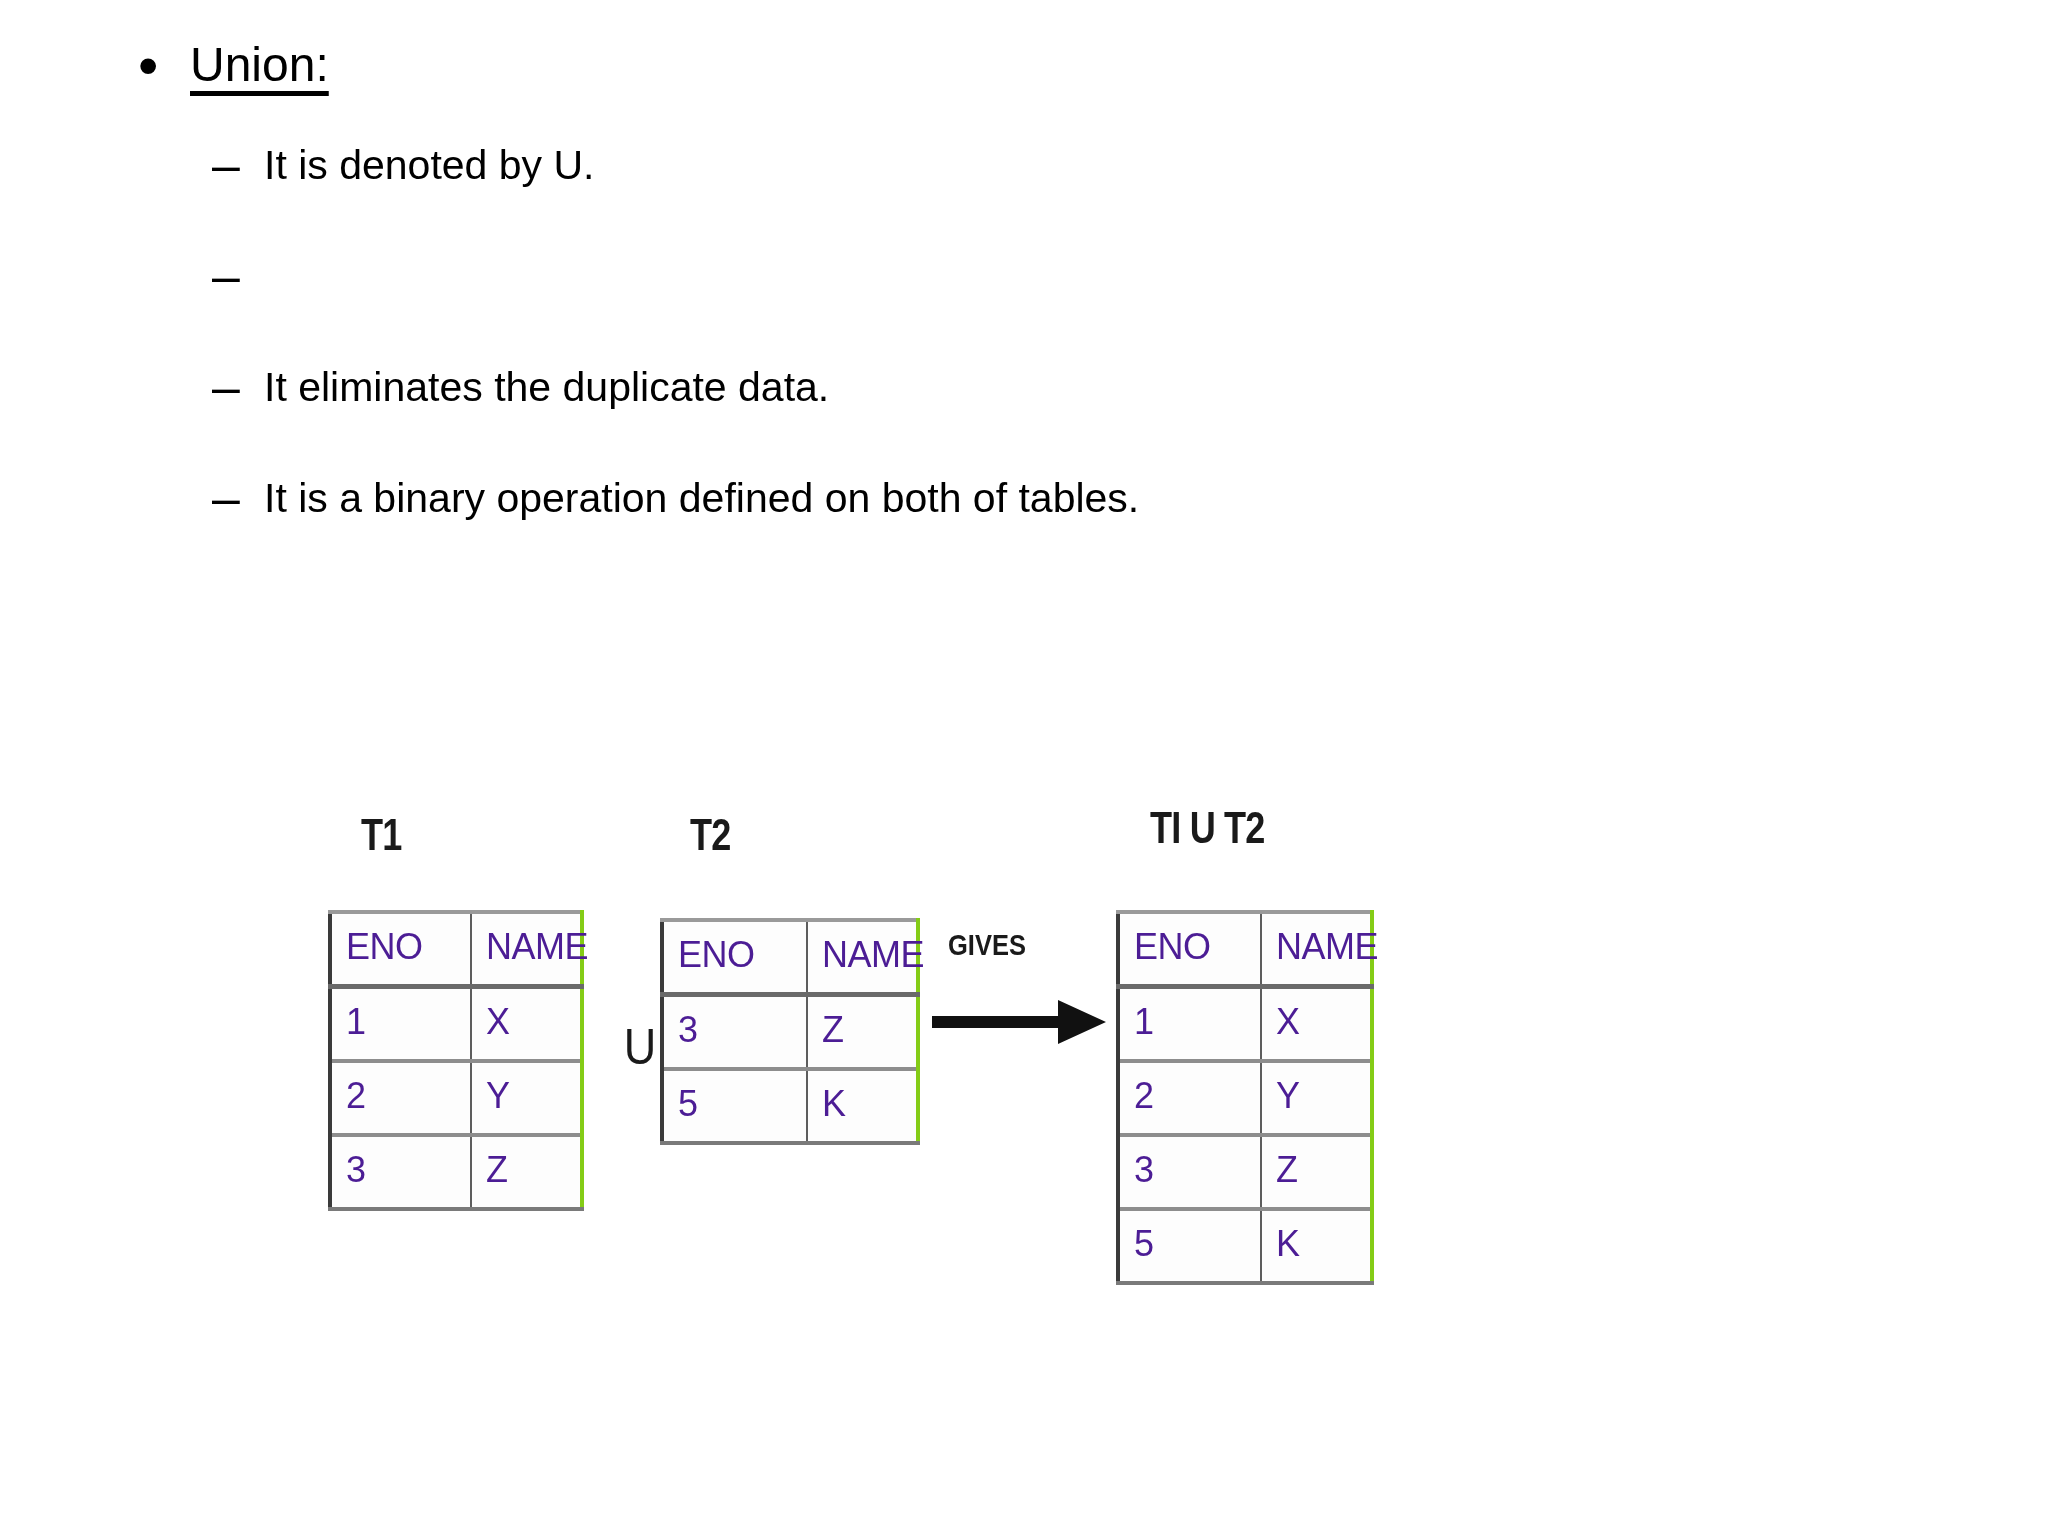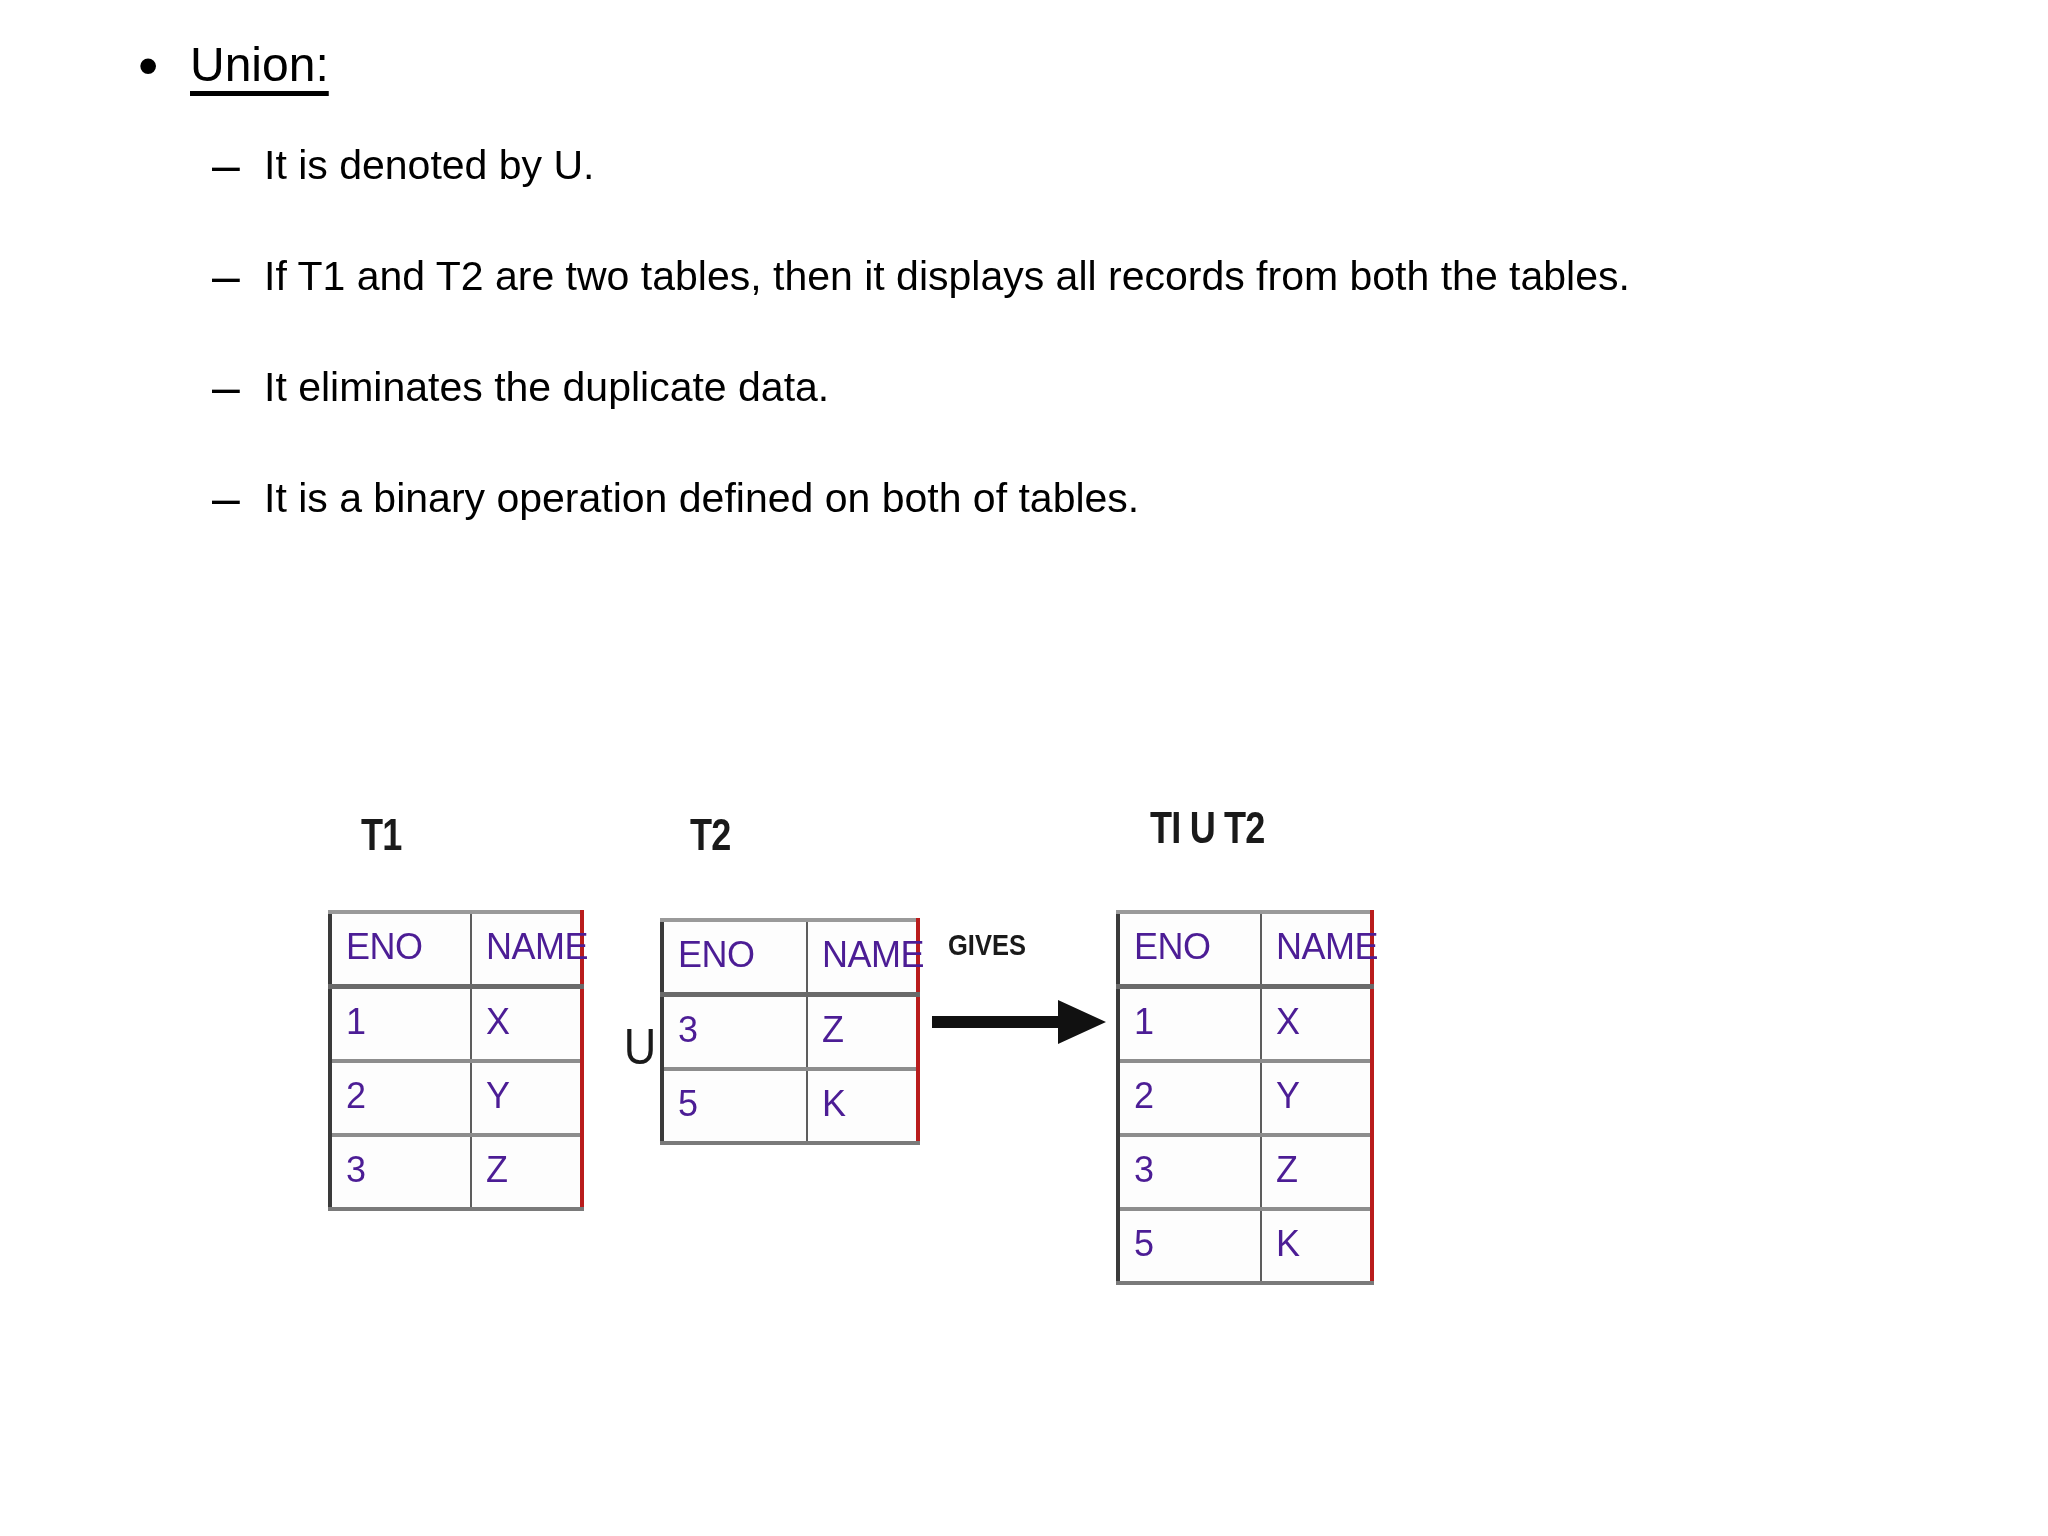--- a/index.html
+++ b/index.html
@@ -110,21 +110,21 @@
     height: 58px;
     letter-spacing: -0.5px;
     vertical-align: middle;
     background: #fdfdfd;
   }
   table.rel td.hdr {
     border-bottom: 5px solid #6a6a6a;
     font-size: 36px;
   }
   table.rel tr td:first-child { border-left: 4px solid #3a3a3a; }
-  table.rel tr td:last-child  { border-right: 4px solid #b91c1c; }
+  table.rel tr td:last-child  { border-right: 4px solid #84cc16; }
   table.rel tr:first-child td { border-top: 4px solid #9a9a9a; }
   table.rel tr:last-child td  { border-bottom: 4px solid #7a7a7a; }
   table.rel tr td { border-top: 4px solid #8d8d8d; }
 
   .op-symbol {
     position: absolute;
     font-size: 50px;
     font-family: "Liberation Sans", sans-serif;
     color: #1a1a1a;
     font-weight: 400;
@@ -158,21 +158,20 @@
       <span class="l1-text">Union:</span>
     </div>
 
     <div class="l2-item">
       <span class="l2-dash">–</span>
       <span class="l2-text">It is denoted by U.</span>
     </div>
 
     <div class="l2-item">
       <span class="l2-dash">–</span>
-      <span class="l2-text">If T1 and T2 are two tables, then it displays all records from both the tables.</span>
     </div>
 
     <div class="l2-item">
       <span class="l2-dash">–</span>
       <span class="l2-text">It eliminates the duplicate data.</span>
     </div>
 
     <div class="l2-item">
       <span class="l2-dash">–</span>
       <span class="l2-text">It is a binary operation defined on both of tables.</span>

